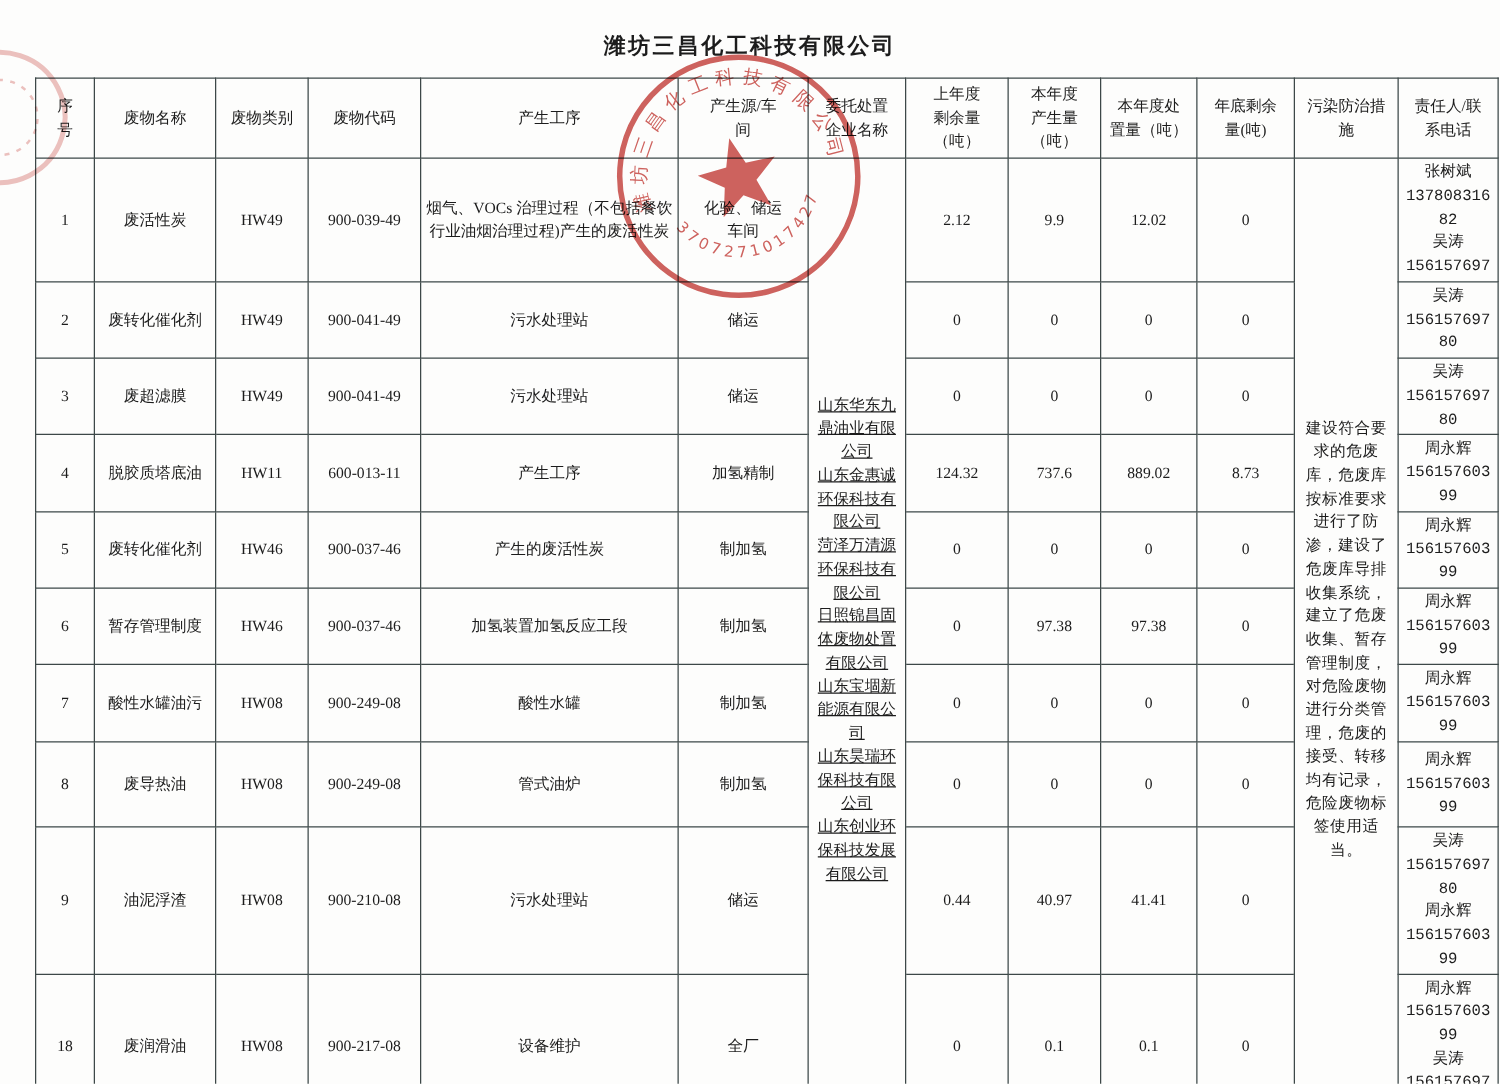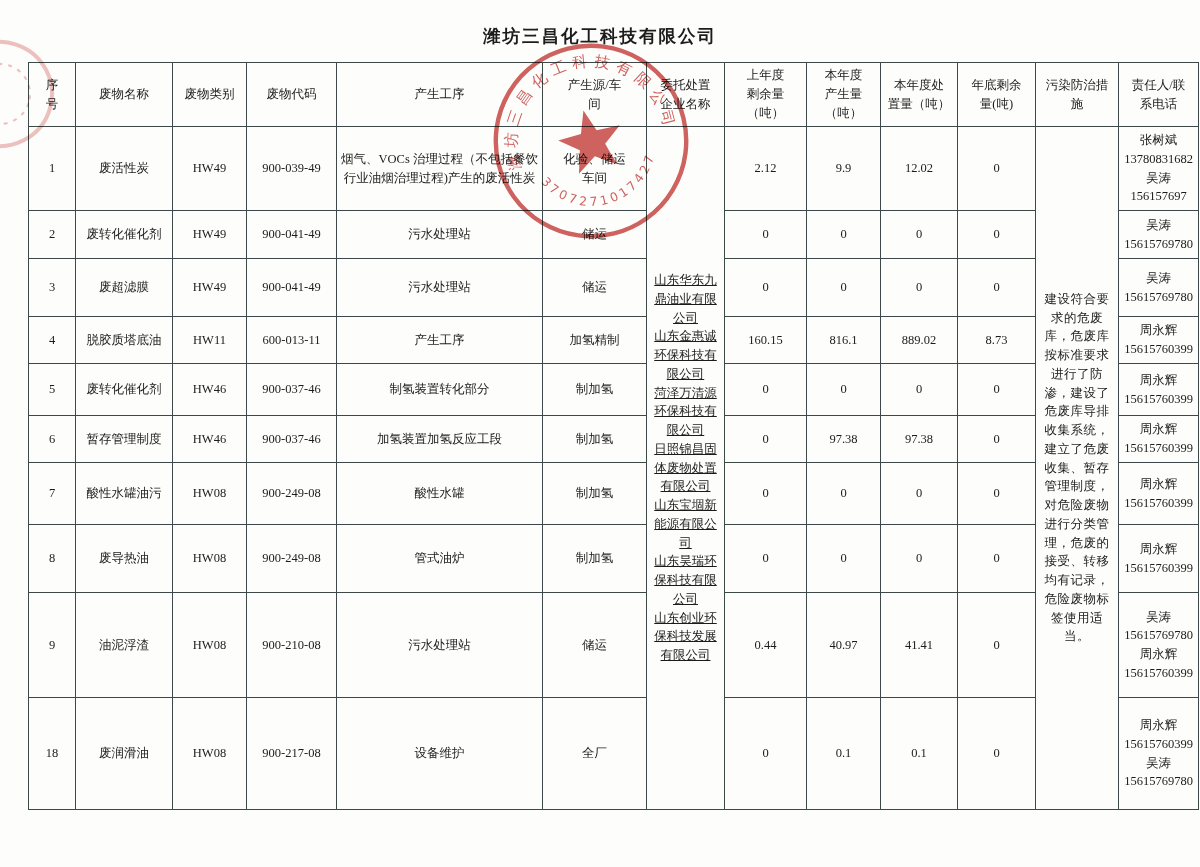--- a/index.html
+++ b/index.html
@@ -34,21 +34,21 @@
     line-height:1.5;
     overflow:hidden;
   }
   thead tr{height:64px;}
   th{white-space:pre-line;}
   .row-0{height:84px}.row-1{height:48px}.row-2{height:58px}
   .row-3{height:47px}.row-4{height:52px}.row-5{height:47px}
   .row-6{height:62px}.row-7{height:68px}.row-8{height:105px}.row-9{height:112px}
   td.cell-process{line-height:1.9; padding:2px 6px;}
   td.cell-source{white-space:pre-line;}
-  td.cell-contact{white-space:pre-line; word-break:break-all; line-height:1.55; padding:1px 2px; font-size:12.5px;}
+  td.cell-contact{white-space:pre-line; word-break:break-all; line-height:1.55; padding:1px 2px; font-size:12.5px;font-family:Liberation Mono, monospace;}
   td.cell-entrusted{white-space:pre-line; word-break:break-all; line-height:1.55; padding:1px 2px;text-decoration:underline;}
   td.cell-measures{text-align:left; line-height:1.8; padding:2px 5px; letter-spacing:0.5px;}
   
   .stamp{
     position:absolute; left:483px; top:33px; width:216px; height:216px;
     transform:rotate(-14deg);
     opacity:0.82;
     pointer-events:none;
     mix-blend-mode:multiply;
   }
@@ -170,34 +170,34 @@
 15615769780</td>
   </tr>
       <tr class="row-3">
     <td class="cell-no">4</td>
     <td class="cell-name">脱胶质塔底油</td>
     <td class="cell-category">HW11</td>
     <td class="cell-code">600-013-11</td>
     <td class="cell-process">产生工序</td>
     <td class="cell-source">加氢精制</td>
 
-    <td class="cell-prev">160.15</td>
-    <td class="cell-produced">816.1</td>
+    <td class="cell-prev">124.32</td>
+    <td class="cell-produced">737.6</td>
     <td class="cell-disposed">889.02</td>
     <td class="cell-remaining">8.73</td>
 
     <td class="cell-contact">周永辉
 15615760399</td>
   </tr>
       <tr class="row-4">
     <td class="cell-no">5</td>
     <td class="cell-name">废转化催化剂</td>
     <td class="cell-category">HW46</td>
     <td class="cell-code">900-037-46</td>
-    <td class="cell-process">制氢装置转化部分</td>
+    <td class="cell-process">产生的废活性炭</td>
     <td class="cell-source">制加氢</td>
 
     <td class="cell-prev">0</td>
     <td class="cell-produced">0</td>
     <td class="cell-disposed">0</td>
     <td class="cell-remaining">0</td>
 
     <td class="cell-contact">周永辉
 15615760399</td>
   </tr>

